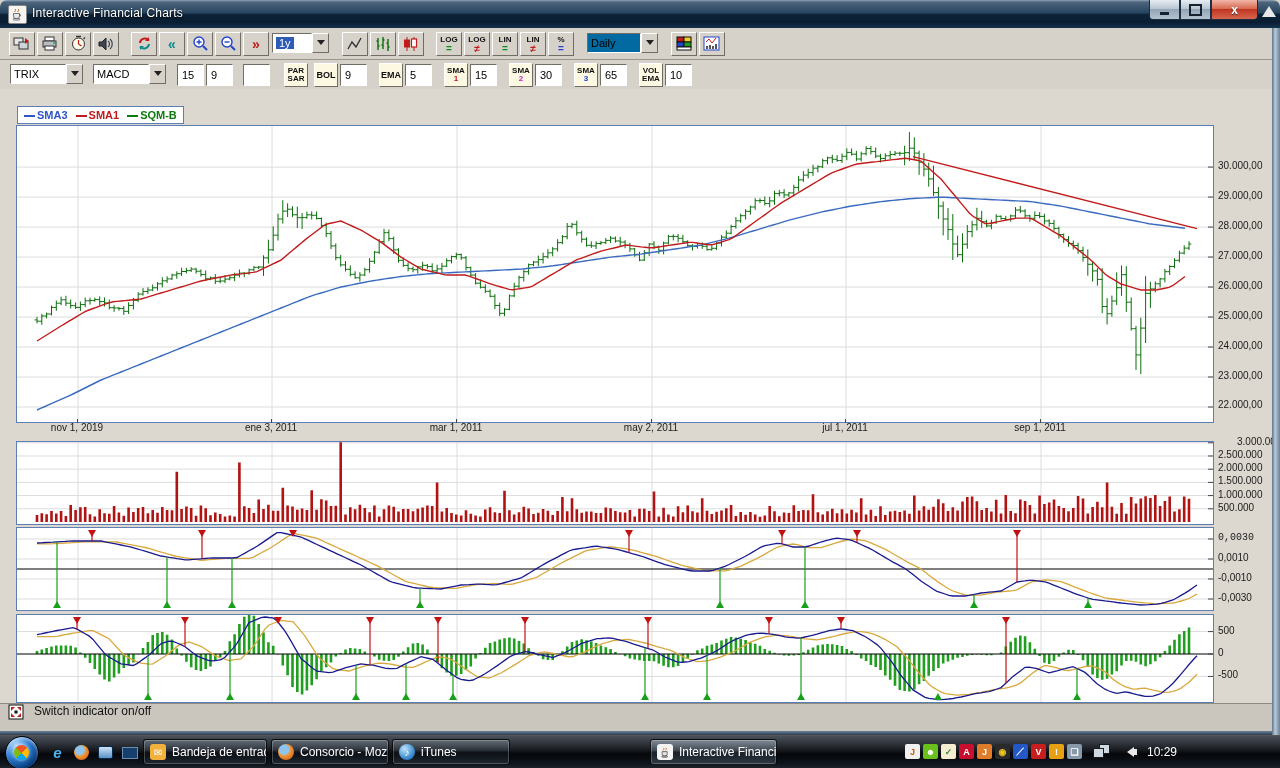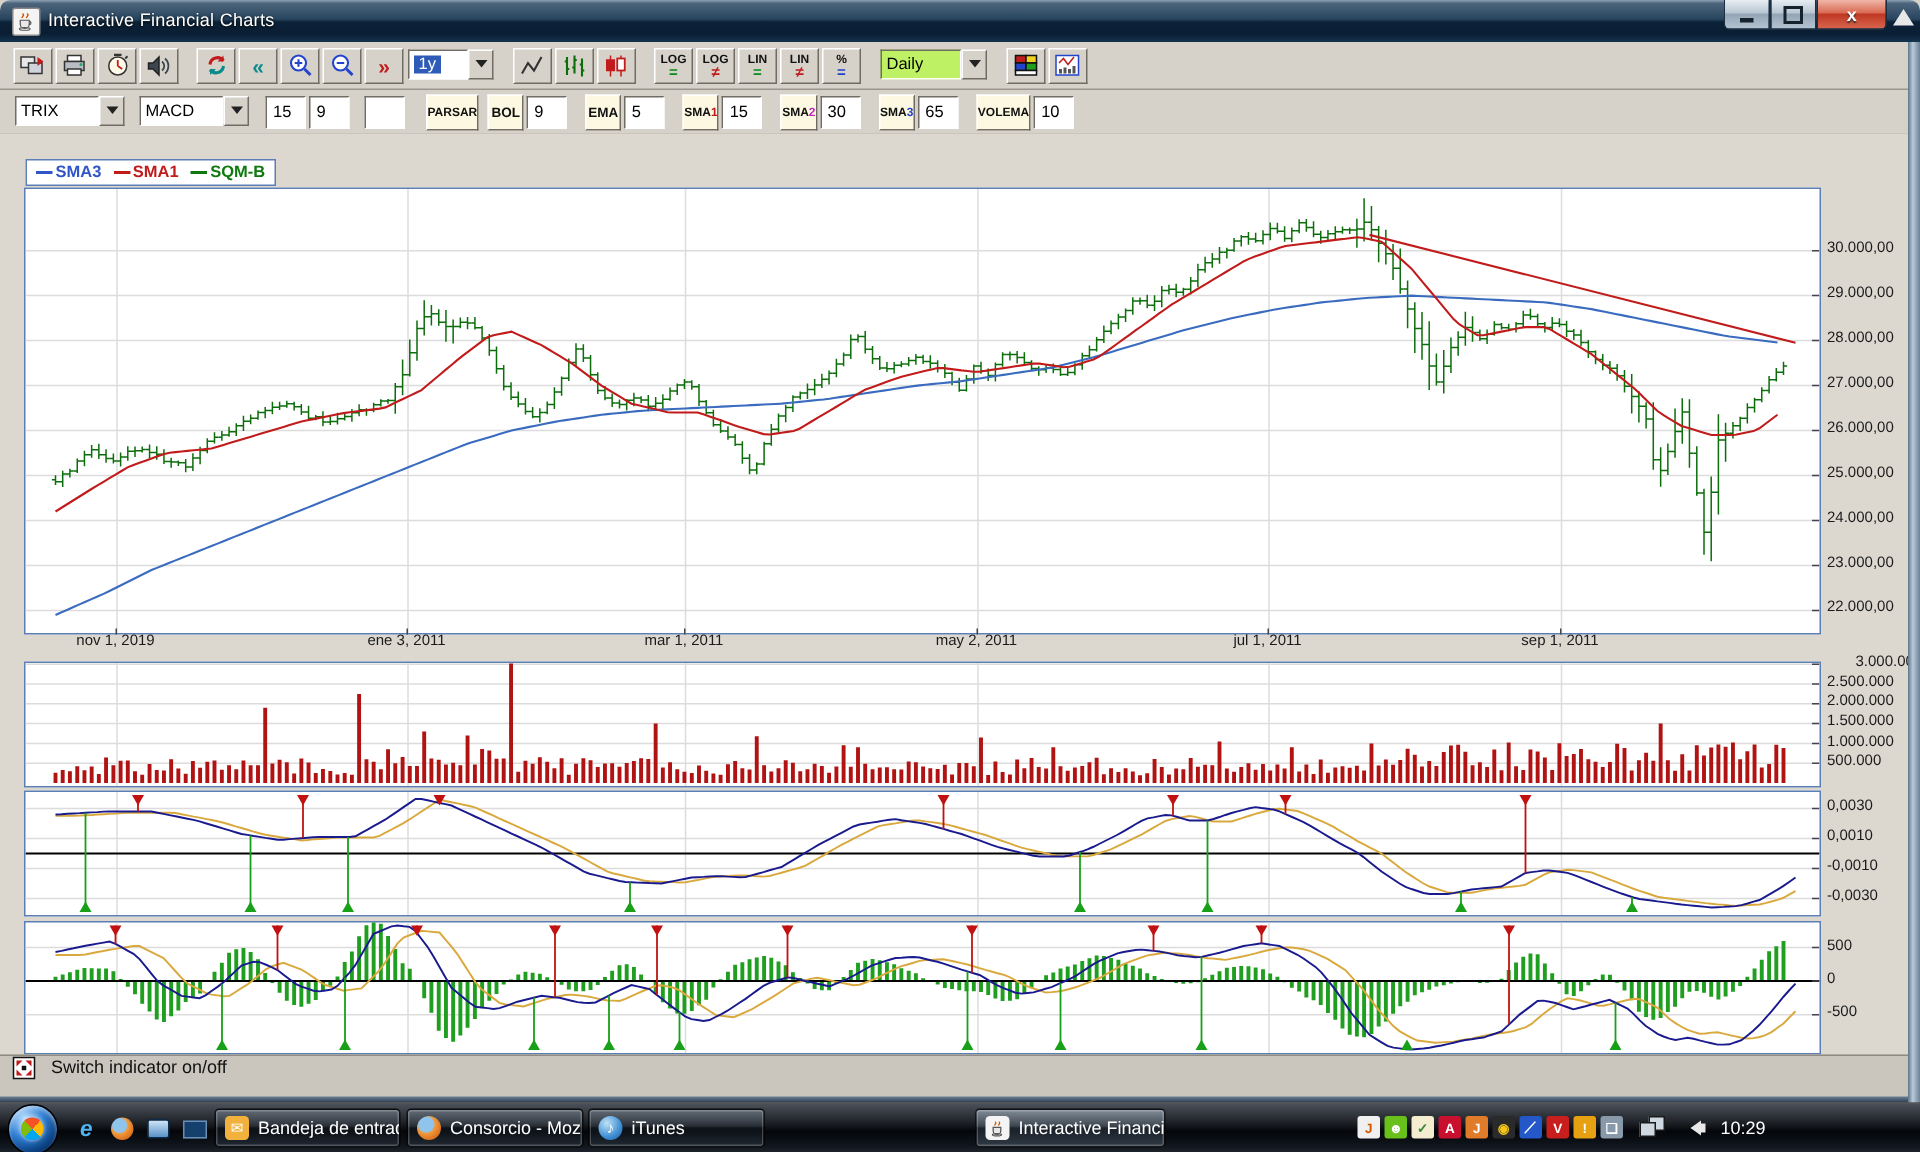--- a/index.html
+++ b/index.html
@@ -43,21 +43,21 @@
     border-color:#ffffff #716d64 #716d64 #ffffff;display:flex;align-items:center;justify-content:center;box-sizing:border-box;}
   .arrow-dn{width:0;height:0;border-left:4px solid transparent;border-right:4px solid transparent;border-top:5px solid #222;}
   .sel{background:#2e5bb7;color:#fff;padding:0 3px;font-size:11px;}
   .txtbtn{flex-direction:column;line-height:9px;font-weight:bold;width:26px;}
   .txtbtn .t{font-size:8px;color:#111;}
   .txtbtn .b{font-size:10px;}
   .green{color:#0a8a1a}.red{color:#c11b1b}.blue{color:#2244cc}.mag{color:#c026c0}
   .field{height:22px;width:27px;background:#fff;border:1px solid;border-color:#716d64 #fff #fff #716d64;
     font-size:11px;display:flex;align-items:center;padding-left:4px;box-sizing:border-box;margin:0 1px;}
   .ibtn{height:24px;min-width:24px;background:#fdf8e1;border:1px solid;border-color:#fff #716d64 #716d64 #fff;
-    display:flex;flex-direction:row;align-items:center;justify-content:center;font-size:9px;font-weight:bold;
+    display:flex;flex-direction:column;align-items:center;justify-content:center;font-size:9px;font-weight:bold;
     line-height:8px;box-sizing:border-box;margin:0 1px;color:#111;}
   .ibtn .sub{font-size:8px;}
   
   .chart-area{position:absolute;left:0;top:89px;width:1280px;height:614px;background:#dcd8d0;}
   .panel{position:absolute;background:#fff;border:1px solid #5b7fb4;box-sizing:content-box;}
   .legend{position:absolute;left:17px;top:17px;height:16px;background:#fff;border:1px solid #5b7fb4;
     display:flex;align-items:center;padding:0 6px;font-size:11px;font-weight:bold;gap:8px;}
   .legend .dash{display:inline-block;width:11px;height:2px;margin-right:2px;vertical-align:middle;}
   .axis-label{position:absolute;font-size:10px;color:#1a1a1a;white-space:nowrap;}
   .x-label{position:absolute;font-size:10px;color:#1a1a1a;transform:translateX(-50%);top:333px;}
@@ -235,21 +235,21 @@
       <div class="btn txtbtn">
         <span class="t">LIN</span>
         <span class="b red">≠</span>
       </div>
       <div class="btn txtbtn">
         <span class="t">%</span>
         <span class="b blue">=</span>
       </div>
       <span class="gap"></span>
       <div class="combo">
-        <span class="cfield" style="width:54px;background:#bef264">
+        <span class="cfield" style="width:54px;background:#0369a1">
             <span>Daily</span>
           </span>
         <span class="carrow">
             <span class="arrow-dn"></span>
           </span>
       </div>
       <span class="gap"></span>
       <div class="btn">
         <svg width="17" height="16" viewBox="0 0 17 16">
             <rect x="1" y="1" width="7" height="5" fill="#c11b1b" stroke="#111"></rect>
@@ -524,21 +524,21 @@
           <div class="axis-label" style="left: 1218px; top: 221.035px;">25.000,00</div>
           <div class="axis-label" style="left: 1218px; top: 251.025px;">24.000,00</div>
           <div class="axis-label" style="left: 1218px; top: 281.015px;">23.000,00</div>
           <div class="axis-label" style="left: 1218px; top: 310px;">22.000,00</div>
           <div class="axis-label" style="left: 1218px; top: 346.792px; margin-left: 19px;">3.000.000</div>
           <div class="axis-label" style="left: 1218px; top: 359.992px;">2.500.000</div>
           <div class="axis-label" style="left: 1218px; top: 373.193px;">2.000.000</div>
           <div class="axis-label" style="left: 1218px; top: 386.393px;">1.500.000</div>
           <div class="axis-label" style="left: 1218px; top: 399.593px;">1.000.000</div>
           <div class="axis-label" style="left: 1218px; top: 412.793px;">500.000</div>
-          <div class="axis-label" style="left: 1218px; top: 443px;">0,0030</div>
+          <div class="axis-label" style="left: 1218px; top: 443px; font-family: Liberation Mono, monospace;">0,0030</div>
           <div class="axis-label" style="left: 1218px; top: 463px;">0,0010</div>
           <div class="axis-label" style="left: 1218px; top: 483px;">-0,0010</div>
           <div class="axis-label" style="left: 1218px; top: 503px;">-0,0030</div>
           <div class="axis-label" style="left: 1218px; top: 535.593px;">500</div>
           <div class="axis-label" style="left: 1218px; top: 558.015px;">0</div>
           <div class="axis-label" style="left: 1218px; top: 580.438px;">-500</div>
         </div>
     </div>
 
     <div class="statusbar">

